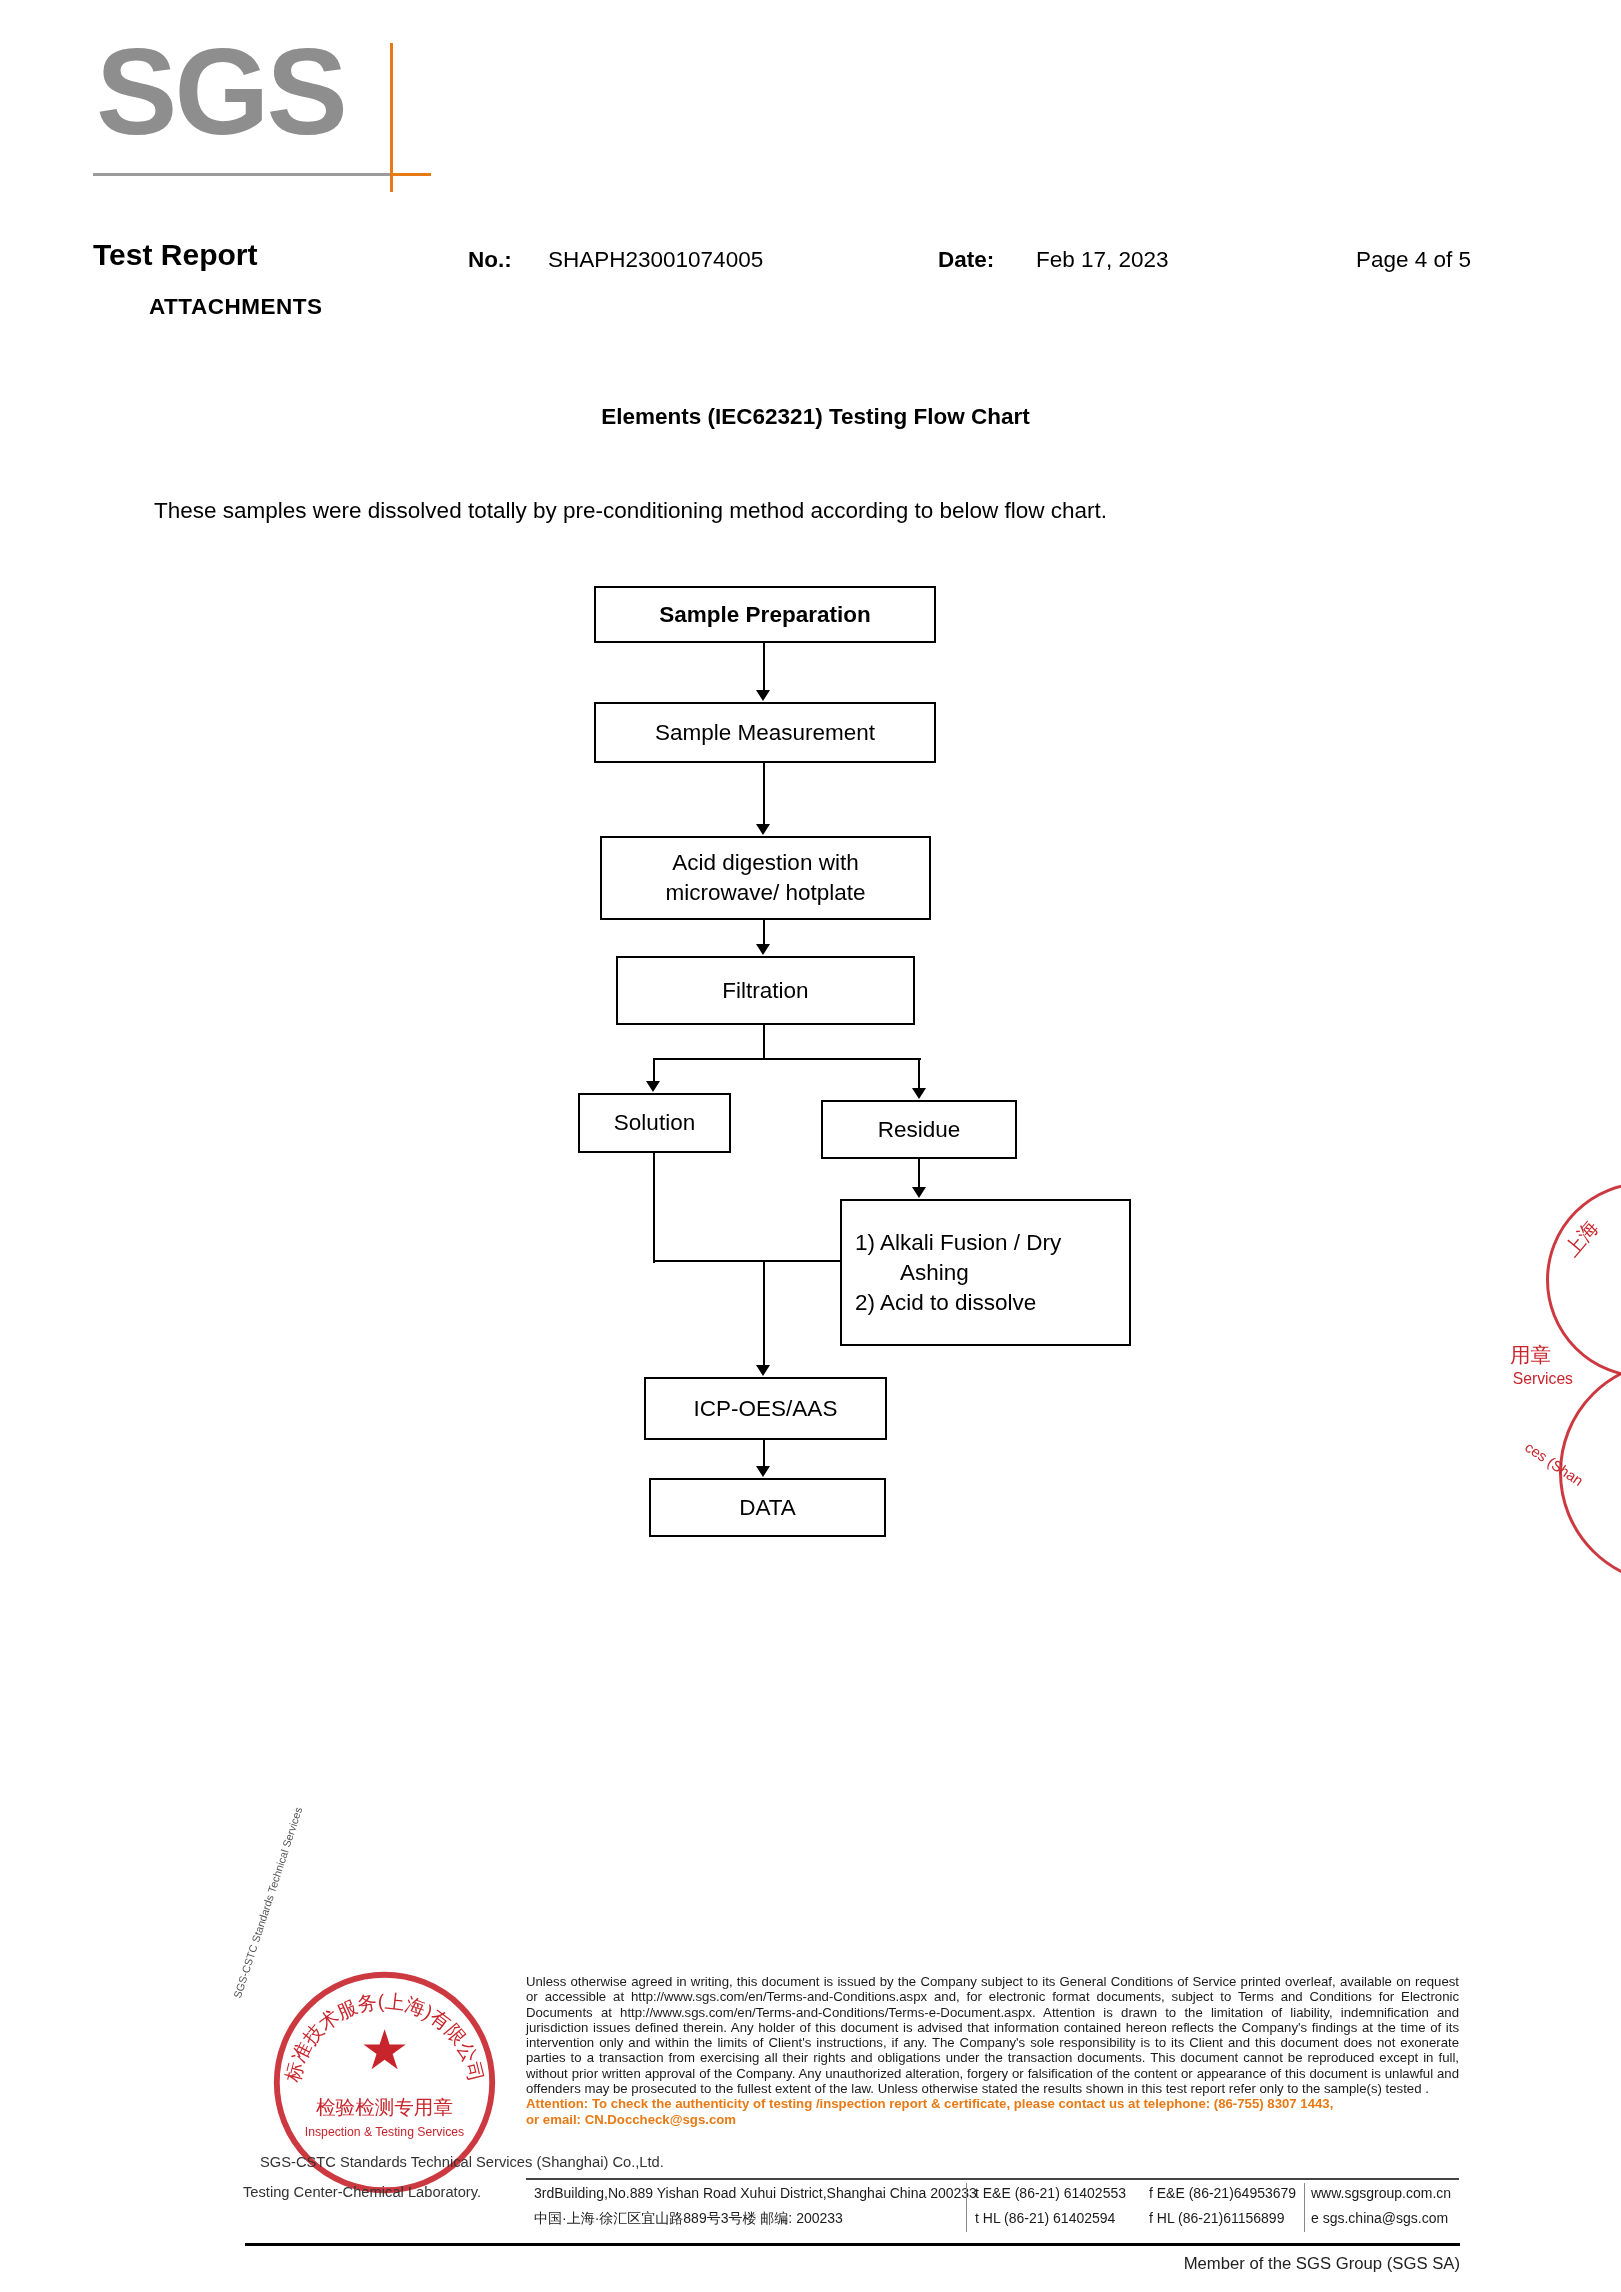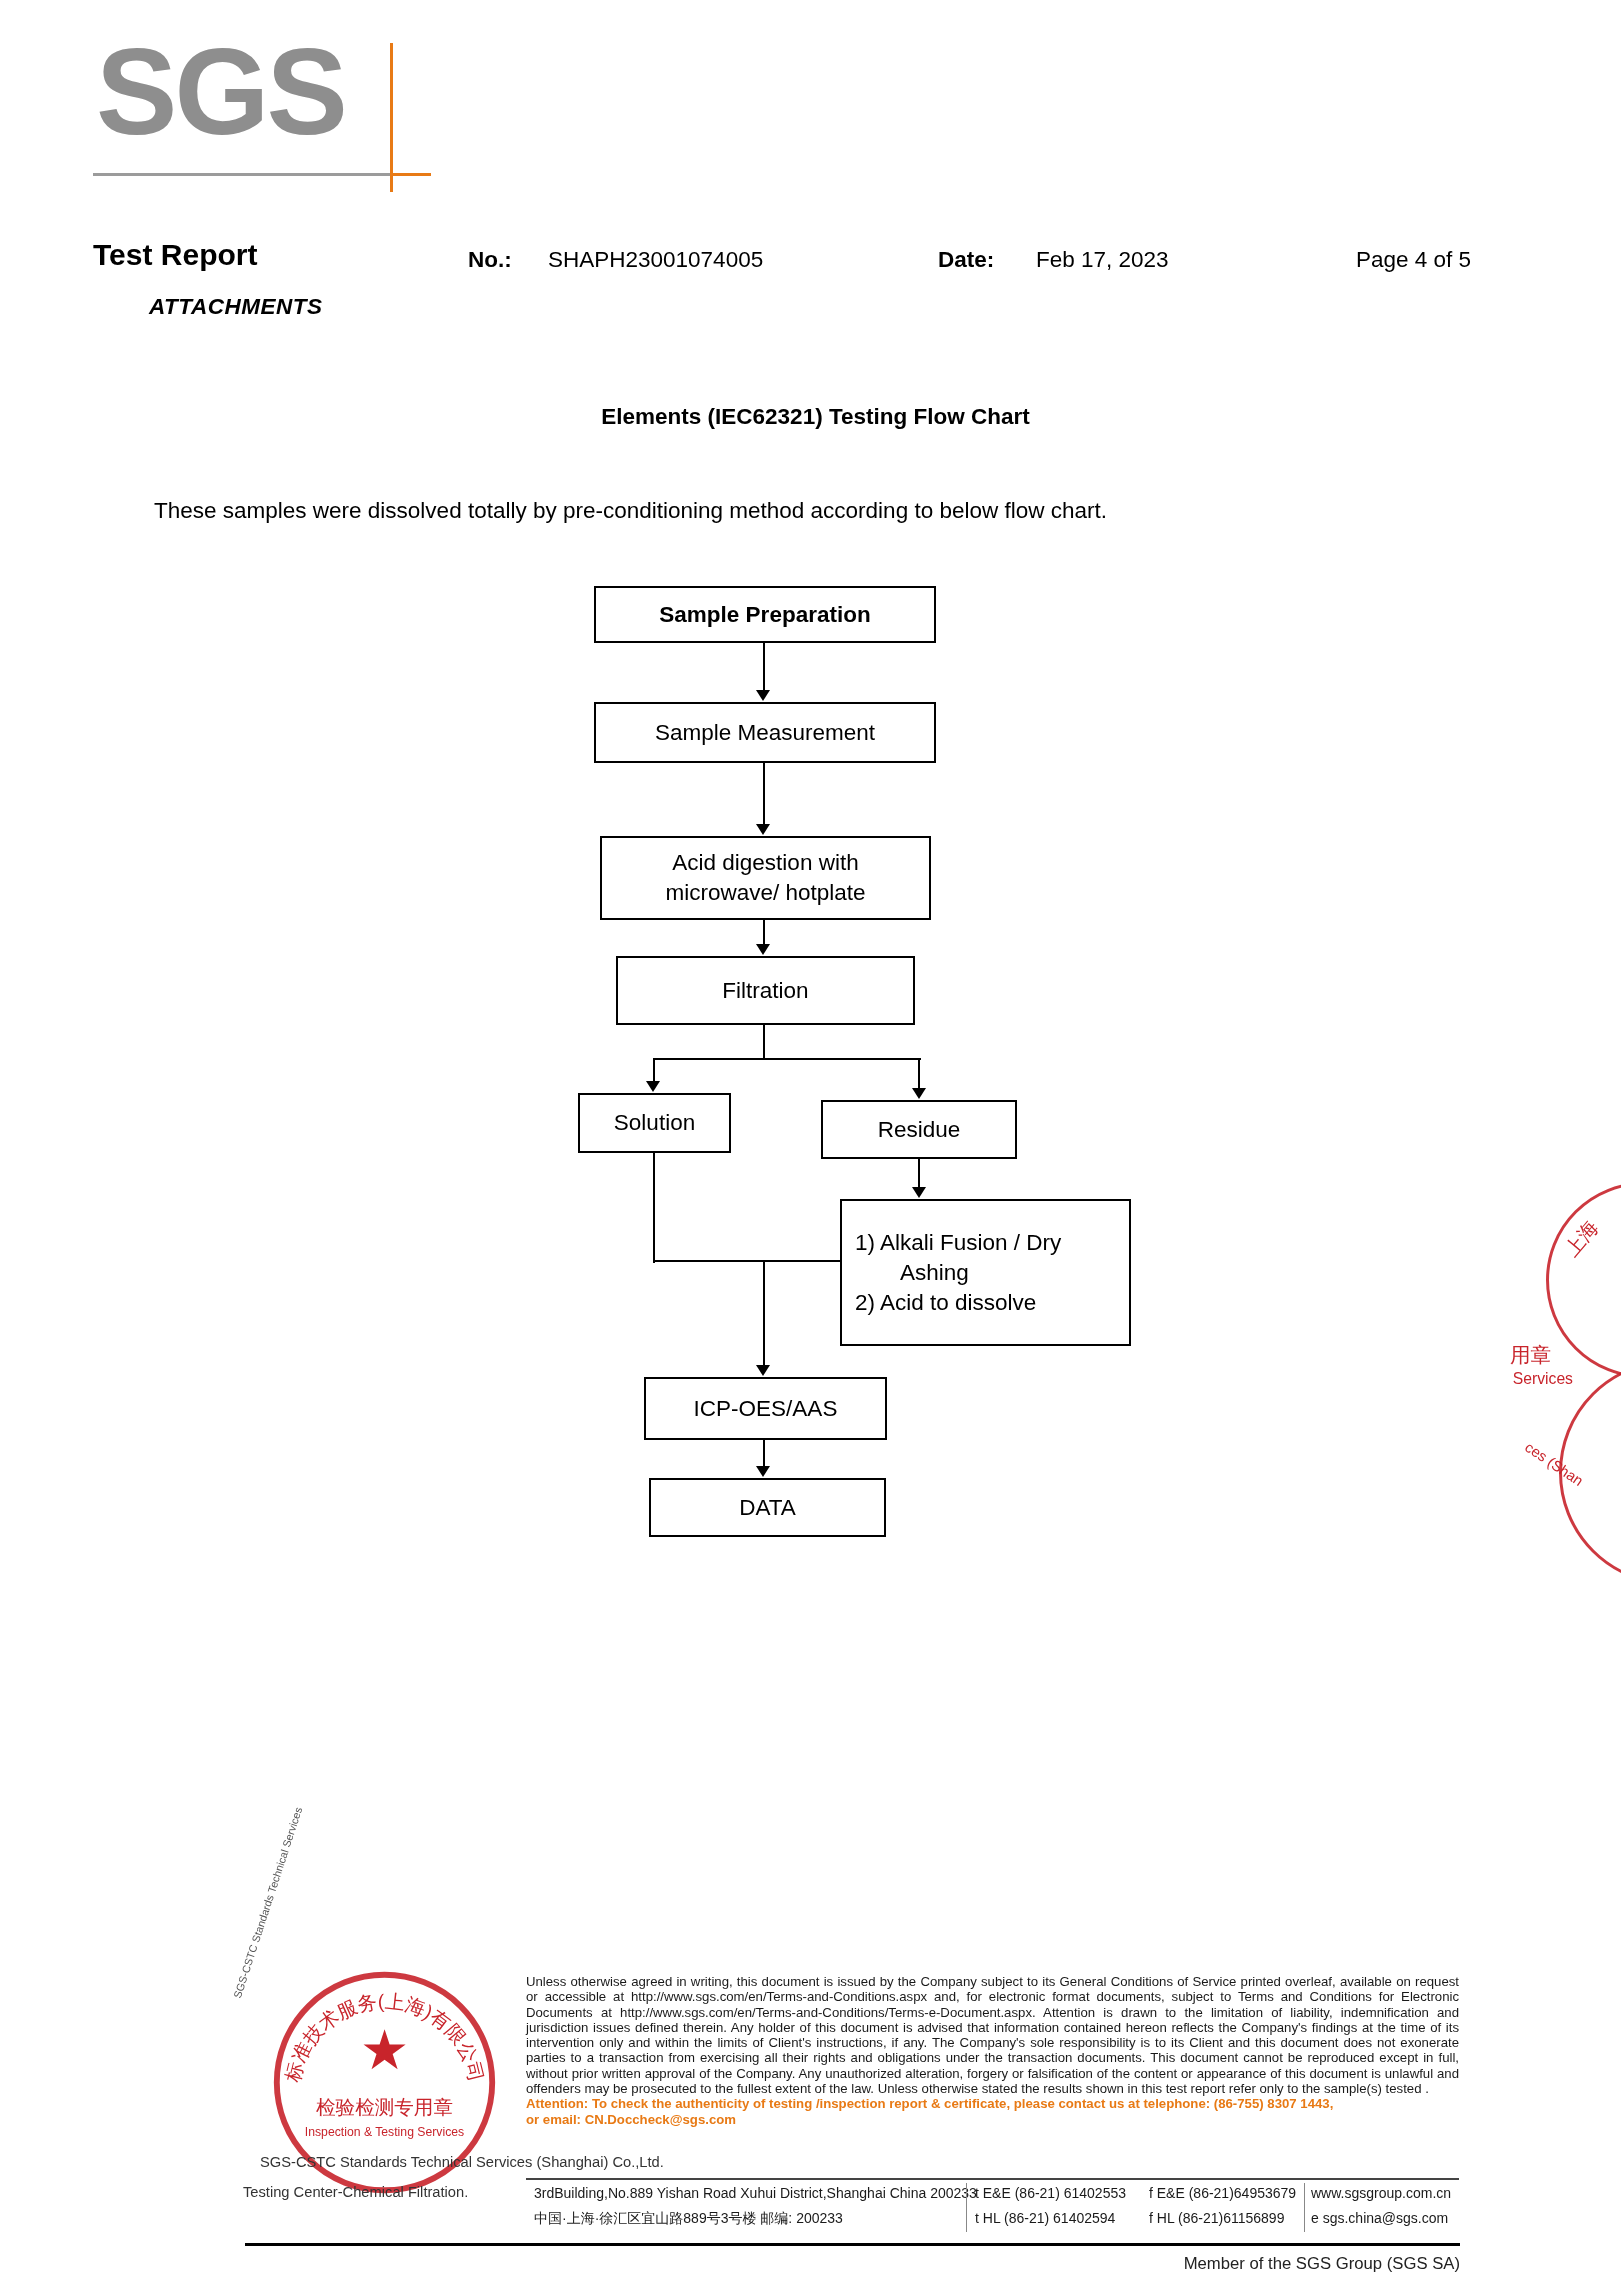--- a/index.html
+++ b/index.html
@@ -13,21 +13,21 @@
     color: #000;
     overflow: hidden;
   }
   
   .logo-text { position:absolute; left:96px; top:21.6px; font-size:122px; font-weight:bold; color:#8e8e8e; letter-spacing:-2.9px; }
   .logo-underline { position:absolute; left:93px; top:173px; width:297px; height:2.9px; background:#9b9b9b; }
   .logo-vbar { position:absolute; left:390px; top:43px; width:2.9px; height:149px; background:#e87a15; }
   .logo-hbar { position:absolute; left:390px; top:173px; width:41px; height:2.9px; background:#e87a15; }
   
   .report-title { position:absolute; left:93px; top:238px; font-size:30px; font-weight:bold; }
-  .attachments  { position:absolute; left:149px; top:294px; font-size:22.5px; font-weight:bold; letter-spacing:0.5px;font-style:italic; }
+  .attachments  { position:absolute; left:149px; top:294px; font-size:22.5px; font-weight:bold; letter-spacing:0.5px; }
   .hmeta { position:absolute; font-size:22.5px; top:247px; }
   .bold { font-weight:bold; }
   .chart-title { position:absolute; left:384px; top:404px; width:863px; text-align:center; font-size:22.5px; font-weight:bold; }
   .intro { position:absolute; left:154px; top:498px; font-size:22.5px; }
   
   .fbox { position:absolute; border:2px solid #000; background:#fff; display:flex; flex-direction:column; align-items:center; justify-content:center; font-size:22.5px; line-height:30px; text-align:center; }
   .vline { position:absolute; width:2px; background:#000; }
   .hline { position:absolute; height:2px; background:#000; }
   .ahead { position:absolute; width:0; height:0; border-left:7.8px solid transparent; border-right:7.8px solid transparent; border-top:11.8px solid #000; }
   .alkali { align-items:flex-start; text-align:left; padding-left:13px; }
@@ -145,21 +145,21 @@
     <path id="arcTop" d="M 32 132 A 88 88 0 1 1 208 132" fill="none"></path>
     <text fill="#c8242b" font-size="20" font-family="Liberation Sans, sans-serif">
       <textPath href="#arcTop" startOffset="50%" text-anchor="middle">标准技术服务(上海)有限公司</textPath>
     </text>
     <text x="120" y="106" text-anchor="middle" font-size="56" fill="#c8242b">★</text>
     <text x="120" y="152" text-anchor="middle" font-size="20" fill="#c8242b" font-family="Liberation Sans, sans-serif">检验检测专用章</text>
     <text x="120" y="175" text-anchor="middle" font-size="12.5" fill="#c8242b" font-family="Liberation Sans, sans-serif">Inspection &amp; Testing Services</text>
   </svg>
   <span class="stamp-side-text">SGS-CSTC Standards Technical Services</span>
   <div class="company-line" style="left:260px;top:2154px;">SGS-CSTC Standards Technical Services (Shanghai) Co.,Ltd.</div>
-  <div class="company-line" style="left:243px;top:2184px;">Testing Center-Chemical Filtration.</div>
+  <div class="company-line" style="left:243px;top:2184px;">Testing Center-Chemical Laboratory.</div>
 
   <div class="disclaimer">
     <div>Unless otherwise agreed in writing, this document is issued by the Company subject to its General Conditions of Service printed overleaf, available on request or accessible at http://www.sgs.com/en/Terms-and-Conditions.aspx and, for electronic format documents, subject to Terms and Conditions for Electronic Documents at http://www.sgs.com/en/Terms-and-Conditions/Terms-e-Document.aspx. Attention is drawn to the limitation of liability, indemnification and jurisdiction issues defined therein. Any holder of this document is advised that information contained hereon reflects the Company's findings at the time of its intervention only and within the limits of Client's instructions, if any. The Company's sole responsibility is to its Client and this document does not exonerate parties to a transaction from exercising all their rights and obligations under the transaction documents. This document cannot be reproduced except in full, without prior written approval of the Company. Any unauthorized alteration, forgery or falsification of the content or appearance of this document is unlawful and offenders may be prosecuted to the fullest extent of the law. Unless otherwise stated the results shown in this test report refer only to the sample(s) tested .</div>
     <div class="attention">Attention: To check the authenticity of testing /inspection report &amp; certificate, please contact us at telephone: (86-755) 8307 1443,</div>
     <div class="attention">or email: CN.Doccheck@sgs.com</div>
   </div>
   <div class="foot-sep"></div>
 
   <span class="addr" style="left:534px;top:2185px;">3rdBuilding,No.889 Yishan Road Xuhui District,Shanghai China   200233</span>
   <span class="addr" style="left:975px;top:2185px;">t E&amp;E (86-21) 61402553</span>

